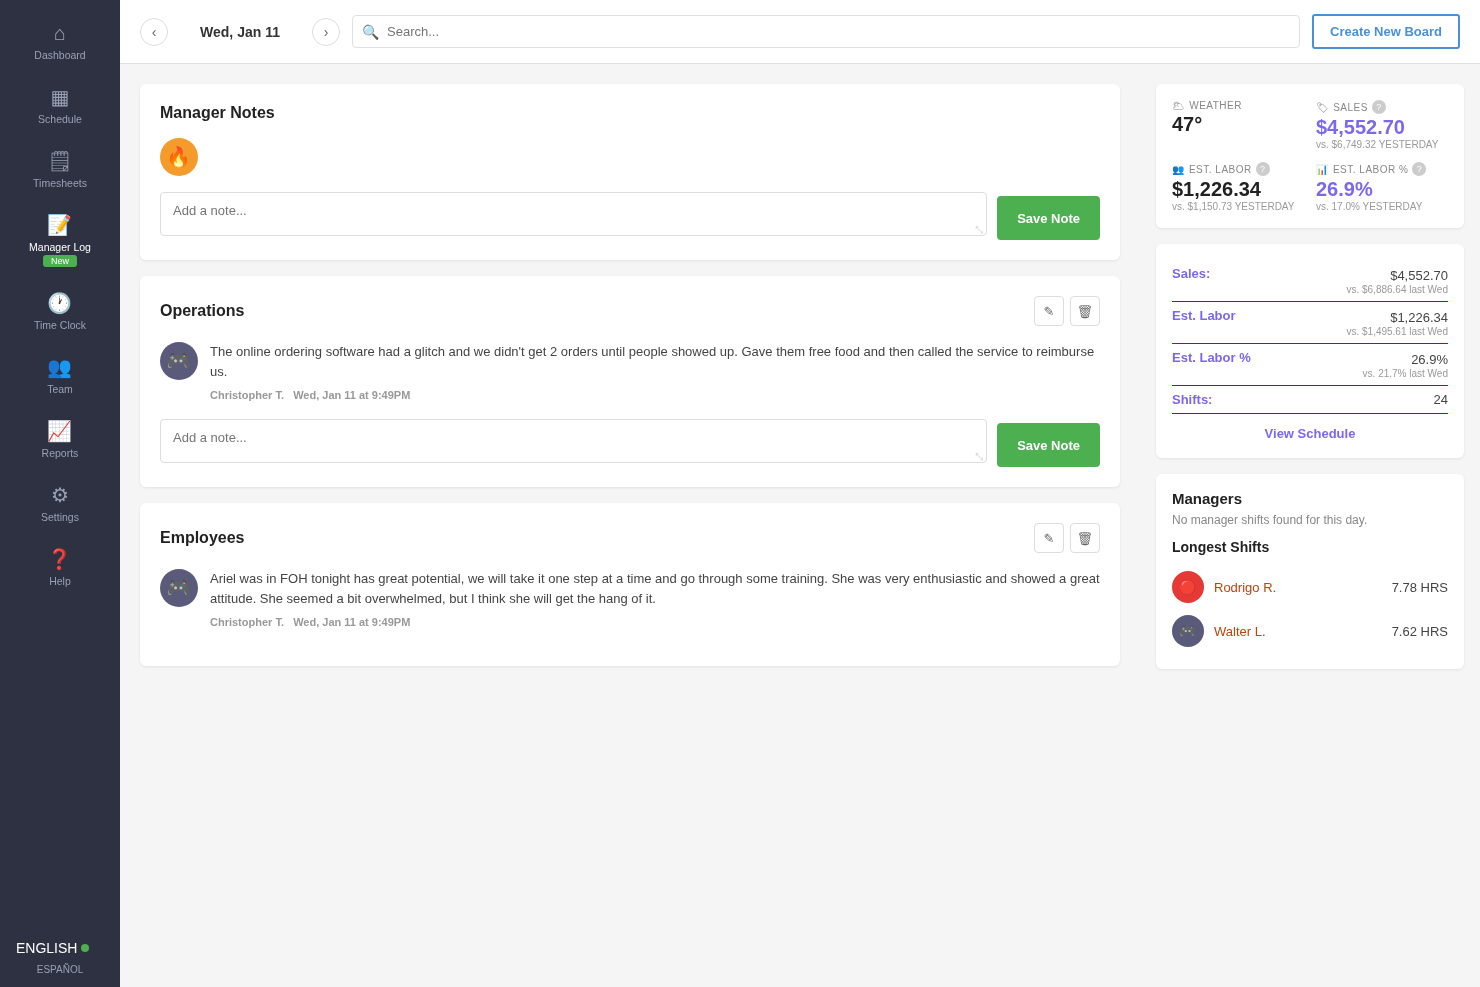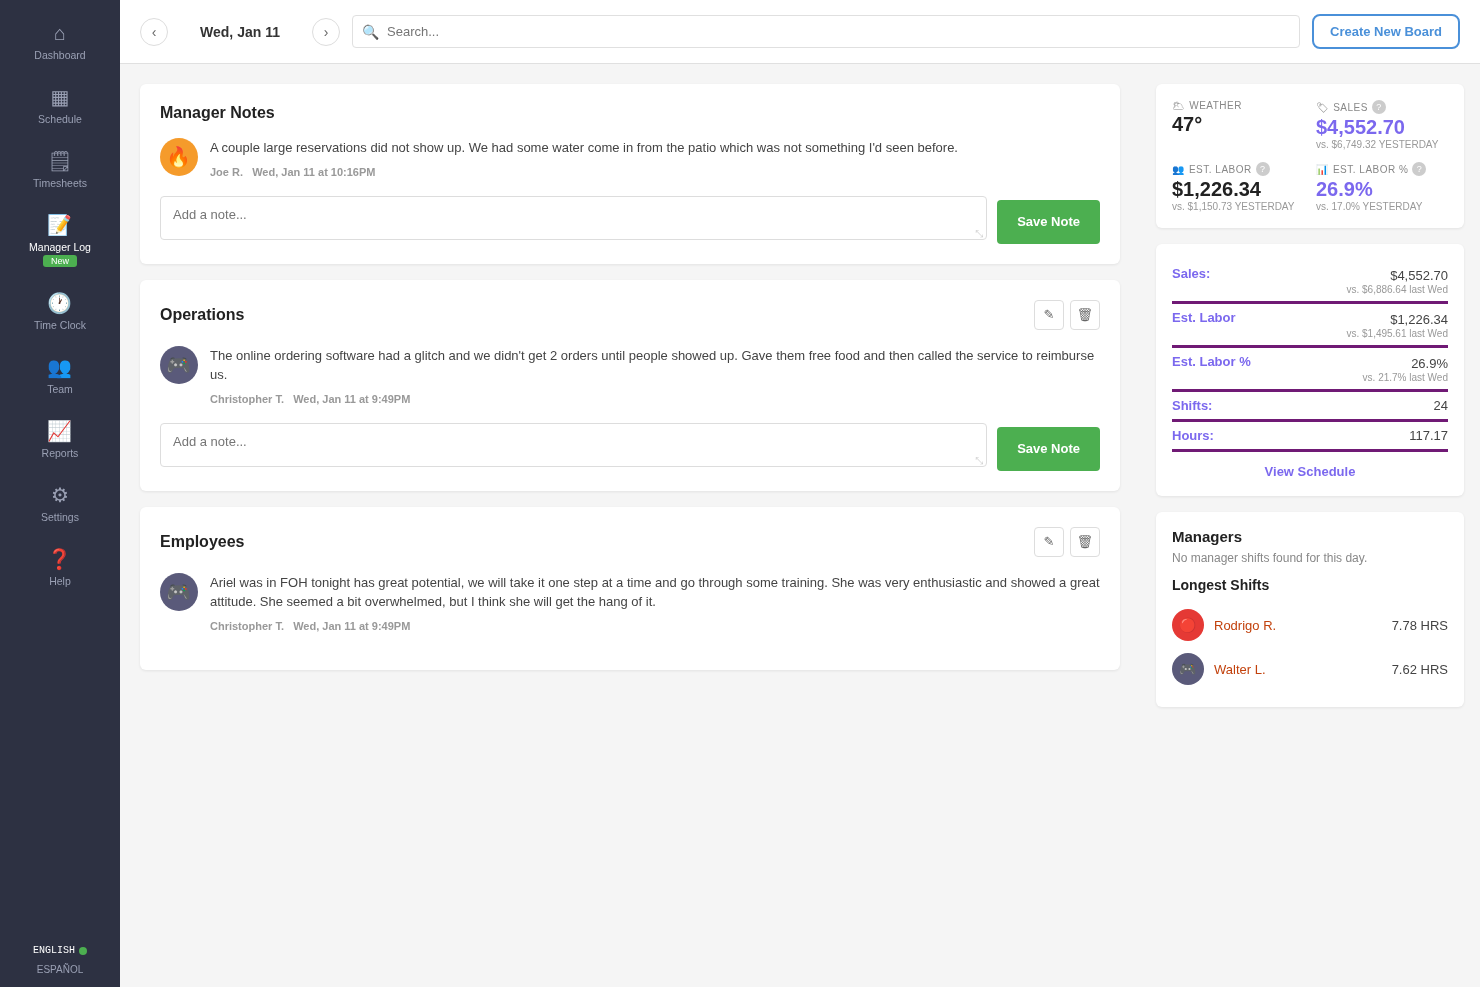--- a/index.html
+++ b/index.html
@@ -41,28 +41,26 @@
     }
     .sidebar-lang {
       margin-top: auto;
       padding: 8px;
       text-align: center;
       width: 100%;
     }
     .sidebar-lang .lang-btn {
       display: flex;
       align-items: center;
-      justify-content: center;
       gap: 4px;
       color: #ffffff;
-      font-size: 10px;
+      font-size: 14px;
       padding: 4px 8px;
       border-radius: 3px;
       cursor: pointer;
-      font-family: Liberation Mono, monospace;
     }
     .sidebar-lang .lang-secondary {
       color: #9aa0b4;
       font-size: 10px;
       text-align: center;
       padding: 4px;
       cursor: pointer;
     }
     .green-dot {
       width: 8px; height: 8px;
@@ -128,21 +126,21 @@
       top: 50%;
       transform: translateY(-50%);
       color: #aaa;
       font-size: 14px;
     }
     .create-board-btn {
       border: 2px solid #4a90d9;
       background: white;
       color: #4a90d9;
       padding: 8px 16px;
-      border-radius: 8px;
+      border-radius: 3px;
       cursor: pointer;
       font-size: 13px;
       font-weight: 600;
       white-space: nowrap;
     }
 
     
     .content-area {
       display: flex;
       flex: 1;
@@ -328,21 +326,21 @@
       background: white;
       border-radius: 6px;
       padding: 16px;
       box-shadow: 0 1px 3px rgba(0,0,0,0.08);
     }
     .metric-row {
       display: flex;
       justify-content: space-between;
       align-items: flex-start;
       padding: 6px 0;
-      border-bottom: 3px solid #701a75;
+      border-bottom: 1px solid #701a75;
     }
     .metric-row:last-child { border-bottom: none; }
     .metric-name {
       font-size: 13px;
       color: #7b68ee;
       font-weight: 600;
     }
     .metric-value-group { text-align: right; }
     .metric-value {
       font-size: 13px;
@@ -480,28 +478,20 @@
   <div class="content-area">
 
     <div class="left-col">
 
       <div class="card">
         <div class="card-header">
           <span class="card-title">Manager Notes</span>
         </div>
         <div class="note-entry">
           <div class="avatar avatar-fire">🔥</div>
-          <div class="note-content">
-            <p class="note-text">A couple large reservations did not show up. We had some water come in from the patio which was not something I'd seen before.</p>
-            <span class="note-meta">
-              <span>Joe R.</span>
-              &nbsp;
-              <span>Wed, Jan 11 at 10:16PM</span>
-            </span>
-          </div>
         </div>
         <div class="note-input-area">
           <div class="note-input-wrap">
             <textarea placeholder="Add a note..." style=""></textarea>
             <span class="resize-handle">⤡</span>
           </div>
           <button class="save-note-btn">Save Note</button>
         </div>
       </div>
 
@@ -616,24 +606,20 @@
           <span class="metric-name">Est. Labor %</span>
           <div class="metric-value-group">
             <span class="metric-value">26.9%</span>
             <span class="metric-compare">vs. 21.7% last Wed</span>
           </div>
         </div>
         <div class="metric-row">
           <span class="metric-name">Shifts:</span>
           <span class="metric-value">24</span>
         </div>
-        <div class="metric-row">
-          <span class="metric-name">Hours:</span>
-          <span class="metric-value">117.17</span>
-        </div>
         <div class="view-schedule">
           <a>View Schedule</a>
         </div>
       </div>
 
       <div class="managers-section">
         <div class="section-title">Managers</div>
         <div class="section-sub">No manager shifts found for this day.</div>
         <div class="longest-shifts-title">Longest Shifts</div>
         <div class="shift-row">

